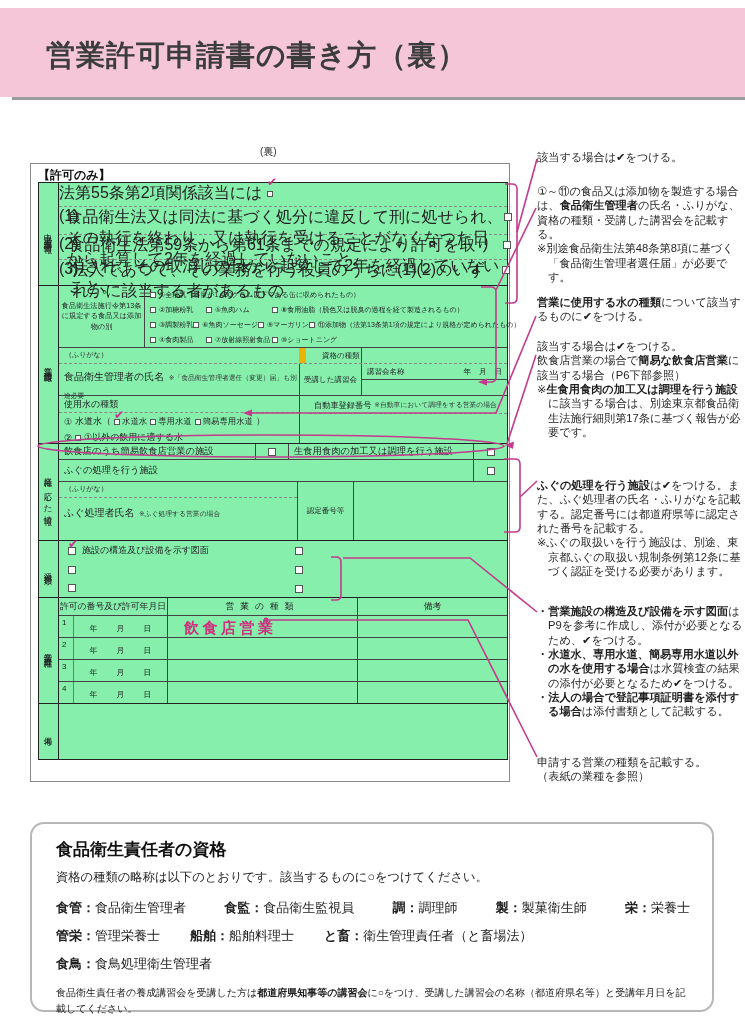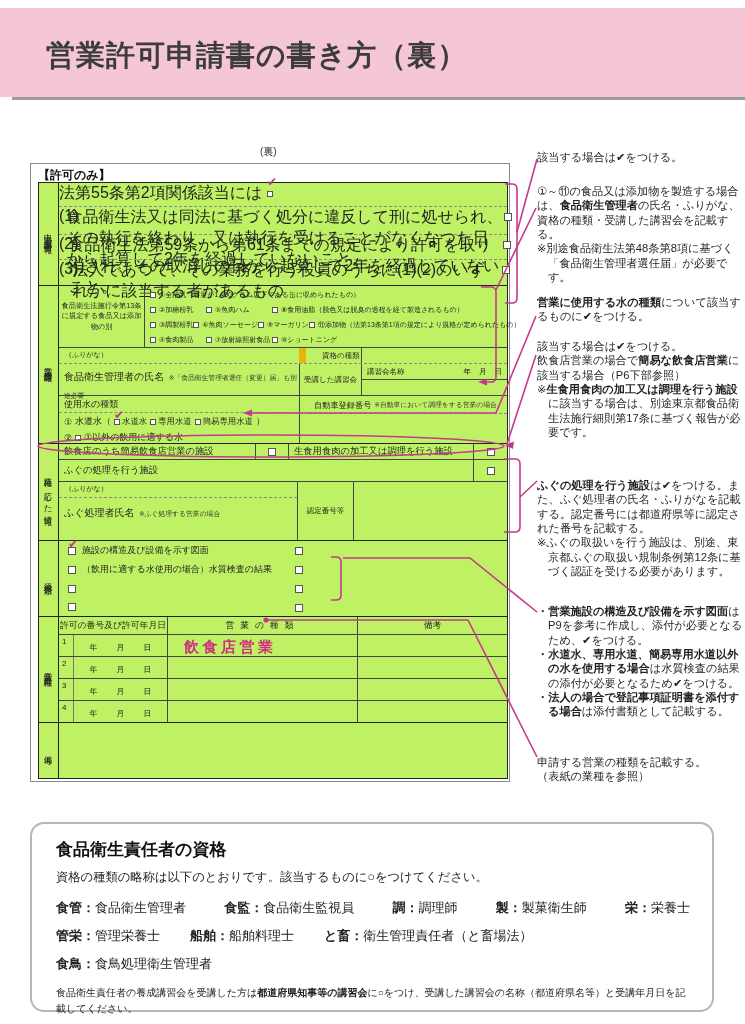--- a/index.html
+++ b/index.html
@@ -10,21 +10,21 @@
   }
   
   .banner{position:absolute;top:8px;left:0;width:745px;height:89px;background:#f4c6d8;}
   .banner .title{margin:0;padding:28px 0 0 46px;font-size:29px;font-weight:bold;color:#3c3c3c;letter-spacing:1px;}
   .banner-shadow{position:absolute;top:97px;left:12px;width:733px;height:3px;background:#9b9b9b;}
 
   
   .side-label{position:absolute;top:145px;left:260px;font-size:10px;color:#333;}
   .outer-box{position:absolute;left:30px;top:163px;width:480px;height:619px;border:1px solid #8a8a8a;background:#fff;box-sizing:border-box;}
   .permit-only{position:absolute;top:3px;left:7px;font-size:12px;font-weight:bold;color:#111;}
-  .ftable{position:absolute;left:7px;top:18px;width:470px;border:1.5px solid #222;box-sizing:border-box;background:#bef264;}
+  .ftable{position:absolute;left:7px;top:18px;width:470px;border:1.5px solid #222;box-sizing:border-box;background:#86efac;}
   .fsec{display:flex;border-top:1.5px solid #222;box-sizing:border-box;}
   .fsec:first-child{border-top:none;}
   .vlab{width:20px;min-width:20px;border-right:1.5px solid #222;display:flex;align-items:center;justify-content:center;box-sizing:border-box;}
   .vlab span{writing-mode:vertical-rl;text-orientation:upright;font-size:8.5px;letter-spacing:1.5px;color:#222;}
   .scontent{flex:1;display:flex;flex-direction:column;min-width:0;box-sizing:border-box;}
   .r{display:flex;box-sizing:border-box;align-items:stretch;}
   .dashb{border-bottom:1px dashed #8a8a8a;}
   .solidb{border-bottom:1px solid #444;}
   .cell{box-sizing:border-box;min-width:0;}
   .cb{display:inline-block;width:8px;height:8px;border:1px solid #555;background:#fff;vertical-align:middle;box-sizing:border-box;}
@@ -303,25 +303,20 @@
     </div>
 
     <div class="fsec">
       <div class="vlab">
           <span>添付書類</span>
         </div>
       <div class="scontent">
         <div class="att-row h19">
           <span class="cbw"><span class="cb"></span><span class="pcheck">✔</span></span>
           <span>施設の構造及び設備を示す図面</span>
-          <span class="att-cb2"><span class="cb"></span></span>
-        </div>
-        <div class="att-row h19">
-          <span class="cb"></span>
-          <span>（飲用に適する水使用の場合）水質検査の結果</span>
           <span class="att-cb2"><span class="cb"></span></span>
         </div>
         <div class="att-row h19">
           <span class="cb"></span>
           <span></span>
           <span class="att-cb2"><span class="cb"></span></span>
         </div>
         <div class="att-row h18">
           <span class="cb"></span>
           <span></span>

